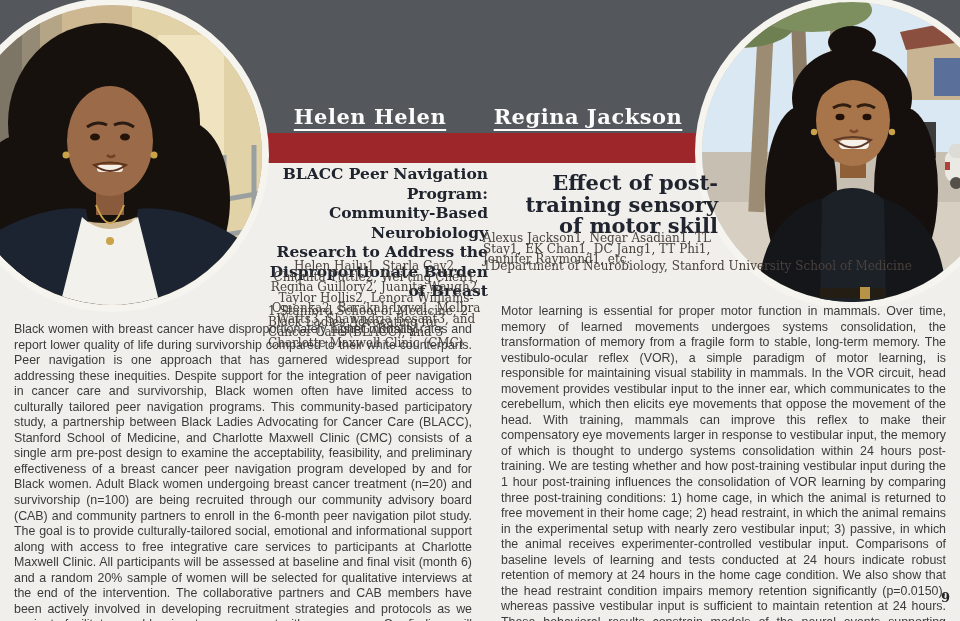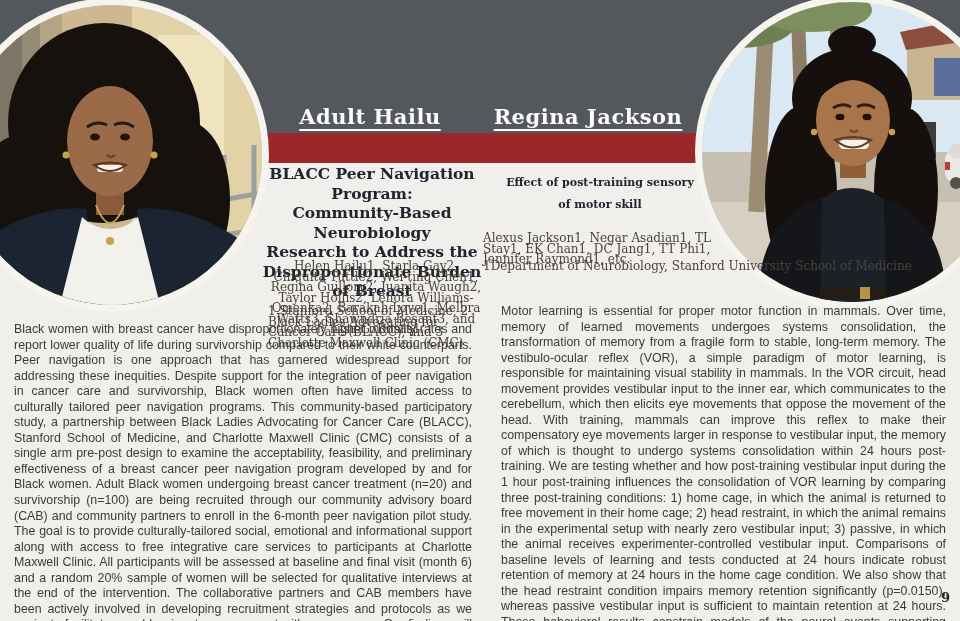--- a/index.html
+++ b/index.html
@@ -21,26 +21,26 @@
   .name{
     position:absolute;top:104px;width:230px;text-align:center;
     font-family:"DejaVu Serif","Liberation Serif",serif;font-weight:bold;
     font-size:21px;color:#fbfbfb;letter-spacing:.5px;
     text-decoration:underline;text-underline-offset:5px;text-decoration-thickness:2px;
   }
   .name-left{left:255px;}
   .name-right{left:473px;}
 
   .title{
-    position:absolute;text-align:center;color:#20242e;
+    position:absolute;text-align:right;color:#20242e;
     font-family:"DejaVu Serif","Liberation Serif",serif;font-weight:600;
   }
   .title span{display:block;}
   .title-left{left:256px;top:164px;width:232px;font-size:15.5px;line-height:19.5px;}
-  .title-right{left:482px;top:172px;width:236px;font-size:11px;line-height:21.5px;}
+  .title-right{left:482px;top:172px;width:236px;font-size:21px;line-height:21.5px;}
 
   .authors,.affil{
     position:absolute;color:#4a423d;
     font-family:"DejaVu Serif","Liberation Serif",serif;
     font-size:12px;line-height:10.5px;text-align:left;
   }
   .authors-left{left:268px;top:261px;width:216px;text-align:center;}
   .affil-left{left:268px;top:306px;width:216px;}
   .authors-right{left:483px;top:233px;width:264px;}
   .affil-right{left:483px;top:261px;width:264px;white-space:nowrap;}
@@ -146,21 +146,21 @@
         <rect x="137" y="138" width="30" height="9" rx="4.5" fill="#f6f1ea"></rect>
         <path d="M133,138 q18,-6 36,0 q-18,15 -36,0 Z" fill="none" stroke="#5e3a28" stroke-width="2"></path>
         <circle cx="112" cy="130" r="3.2" fill="#c9a24a"></circle>
         <circle cx="190" cy="130" r="3.2" fill="#c9a24a"></circle>
         <rect x="118" y="286" width="66" height="10" fill="#241d14"></rect>
         <rect x="158" y="285" width="10" height="12" fill="#b79347"></rect>
       </g>
     </svg>
   </div>
 
-  <div class="name name-left">Adult Hailu</div>
+  <div class="name name-left">Helen Helen</div>
   <div class="name name-right">Regina Jackson</div>
 
   <div class="title title-left">
     <span>BLACC Peer Navigation Program:</span>
     <span>Community-Based Neurobiology</span>
     <span>Research to Address the</span>
     <span>Disproportionate Burden of Breast</span>
   </div>
   <div class="authors authors-left">Helen Hailu1, Starla Gay2, Chiquita Tuttle2, Wei-ting Chen1, Regina Guillory2, Juanita Waugh2, Taylor Hollis2, Lenora Williams-Omenka2, Barakah Love1, Melbra Watts3, Shawndria Besant3, and Lisa G. Rosas1</div>
   <div class="affil affil-left">1 Stanford School of Medicine, 2 Black Ladies Advocating for Cancer Care (BLACC), and 3 Charlotte Maxwell Clinic (CMC)</div>

